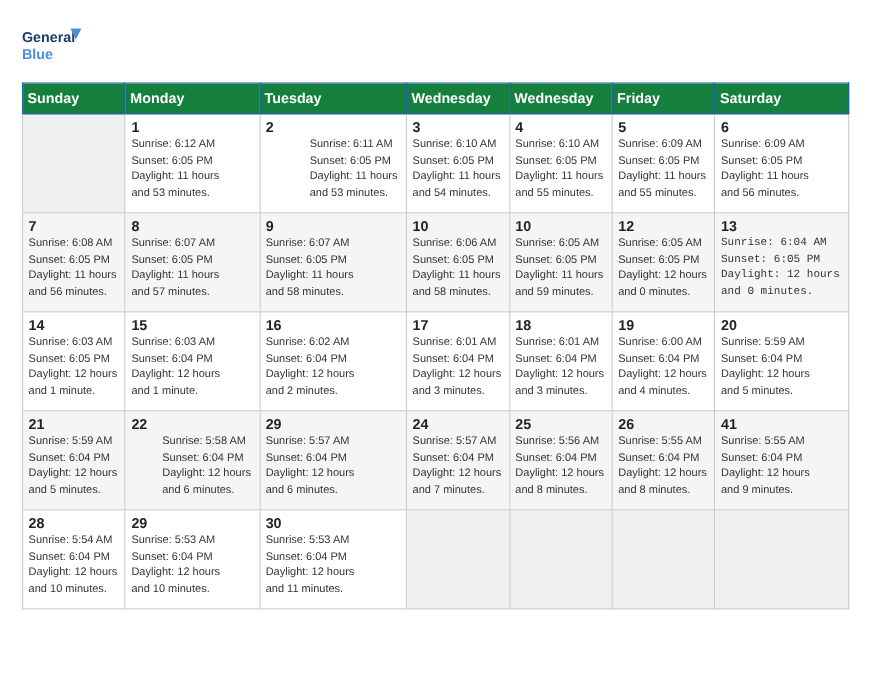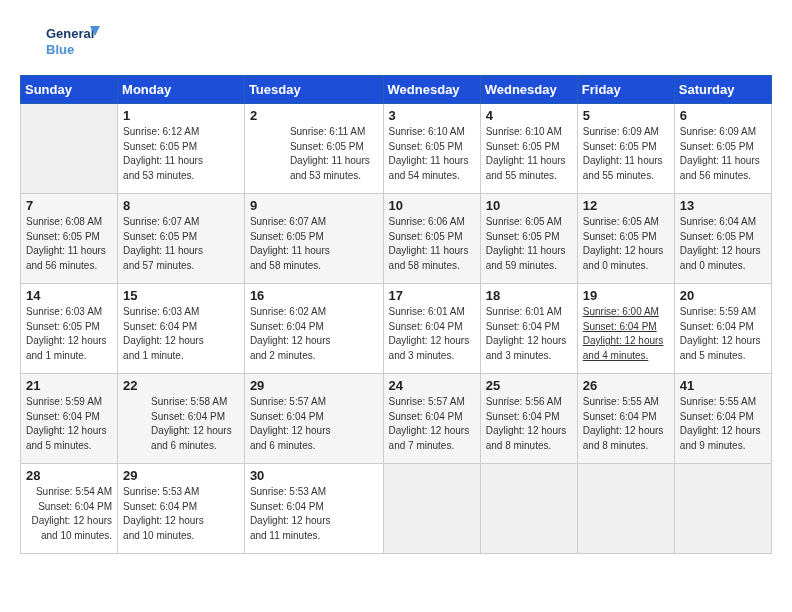--- a/index.html
+++ b/index.html
@@ -8,21 +8,20 @@
       background: #fff;
       width: 792px;
       min-height: 612px;
       padding: 20px;
     }
     .header-area {
       display: flex;
       justify-content: space-between;
       align-items: flex-start;
       margin-bottom: 10px;
-      margin-left: 26px;
     }
     .logo {
       display: flex;
       align-items: center;
       font-size: 18px;
       font-weight: bold;
       color: #1a3a6b;
     }
     .title-area {
       text-align: right;
@@ -35,21 +34,21 @@
     .subtitle {
       font-size: 16px;
       color: #444;
     }
     table {
       width: 100%;
       border-collapse: collapse;
       font-size: 11px;
     }
     thead tr th {
-      background-color: #1d4ed8;
+      background-color: #15803d;
       color: #fff;
       padding: 6px 4px;
       text-align: left;
       font-size: 13px;
       border: 1px solid #2060b0;
     }
     tbody tr td {
       border: 1px solid #ccc;
       padding: 4px 5px;
       vertical-align: top;
@@ -194,21 +193,21 @@
         </td>
         <td>
           <span class="day-num">12</span>
           <div class="day-info" style="white-space: pre-line;">Sunrise: 6:05 AM
 Sunset: 6:05 PM
 Daylight: 12 hours
 and 0 minutes.</div>
         </td>
         <td>
           <span class="day-num">13</span>
-          <div class="day-info" style="white-space: pre-line;">Sunrise: 6:04 AM
+          <div class="day-info" style="white-space: pre-line; font-family: Liberation Mono, monospace;">Sunrise: 6:04 AM
 Sunset: 6:05 PM
 Daylight: 12 hours
 and 0 minutes.</div>
         </td>
       </tr>
       <tr>
         <td>
           <span class="day-num">14</span>
           <div class="day-info" style="white-space: pre-line;">Sunrise: 6:03 AM
 Sunset: 6:05 PM
@@ -238,21 +237,21 @@
         </td>
         <td>
           <span class="day-num">18</span>
           <div class="day-info" style="white-space: pre-line;">Sunrise: 6:01 AM
 Sunset: 6:04 PM
 Daylight: 12 hours
 and 3 minutes.</div>
         </td>
         <td>
           <span class="day-num">19</span>
-          <div class="day-info" style="white-space: pre-line; text-decoration: underline;">Sunrise: 6:00 AM
+          <div class="day-info" style="white-space: pre-line;">Sunrise: 6:00 AM
 Sunset: 6:04 PM
 Daylight: 12 hours
 and 4 minutes.</div>
         </td>
         <td>
           <span class="day-num">20</span>
           <div class="day-info" style="white-space: pre-line;">Sunrise: 5:59 AM
 Sunset: 6:04 PM
 Daylight: 12 hours
 and 5 minutes.</div>
@@ -305,21 +304,21 @@
           <span class="day-num">41</span>
           <div class="day-info" style="white-space: pre-line;">Sunrise: 5:55 AM
 Sunset: 6:04 PM
 Daylight: 12 hours
 and 9 minutes.</div>
         </td>
       </tr>
       <tr>
         <td>
           <span class="day-num">28</span>
-          <div class="day-info" style="white-space: pre-line; text-align: right;">Sunrise: 5:54 AM
+          <div class="day-info" style="white-space: pre-line;">Sunrise: 5:54 AM
 Sunset: 6:04 PM
 Daylight: 12 hours
 and 10 minutes.</div>
         </td>
         <td>
           <span class="day-num">29</span>
           <div class="day-info" style="white-space: pre-line;">Sunrise: 5:53 AM
 Sunset: 6:04 PM
 Daylight: 12 hours
 and 10 minutes.</div>

